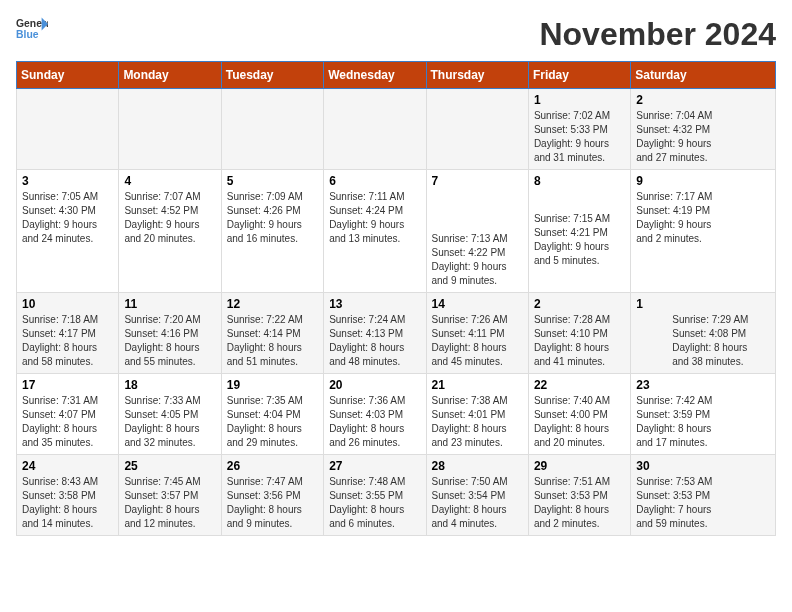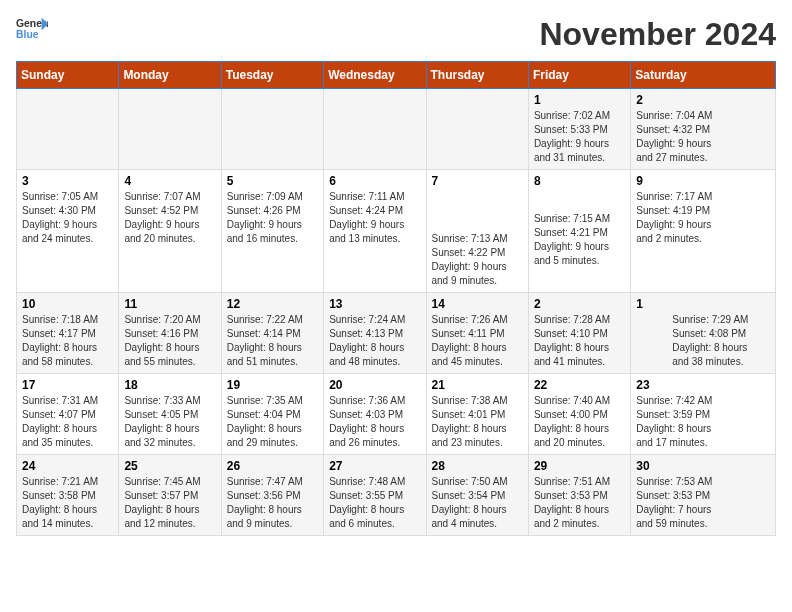--- a/index.html
+++ b/index.html
@@ -283,21 +283,21 @@
           <span class="day-number">23</span>
           <div class="day-info" style="white-space: pre-line;">Sunrise: 7:42 AM
 Sunset: 3:59 PM
 Daylight: 8 hours
 and 17 minutes.</div>
         </td>
       </tr>
       <tr>
         <td>
           <span class="day-number">24</span>
-          <div class="day-info" style="white-space: pre-line;">Sunrise: 7:21 AM
+          <div class="day-info" style="white-space: pre-line;">Sunrise: 8:43 AM
 Sunset: 3:58 PM
 Daylight: 8 hours
 and 14 minutes.</div>
         </td>
         <td>
           <span class="day-number">25</span>
           <div class="day-info" style="white-space: pre-line;">Sunrise: 7:45 AM
 Sunset: 3:57 PM
 Daylight: 8 hours
 and 12 minutes.</div>

